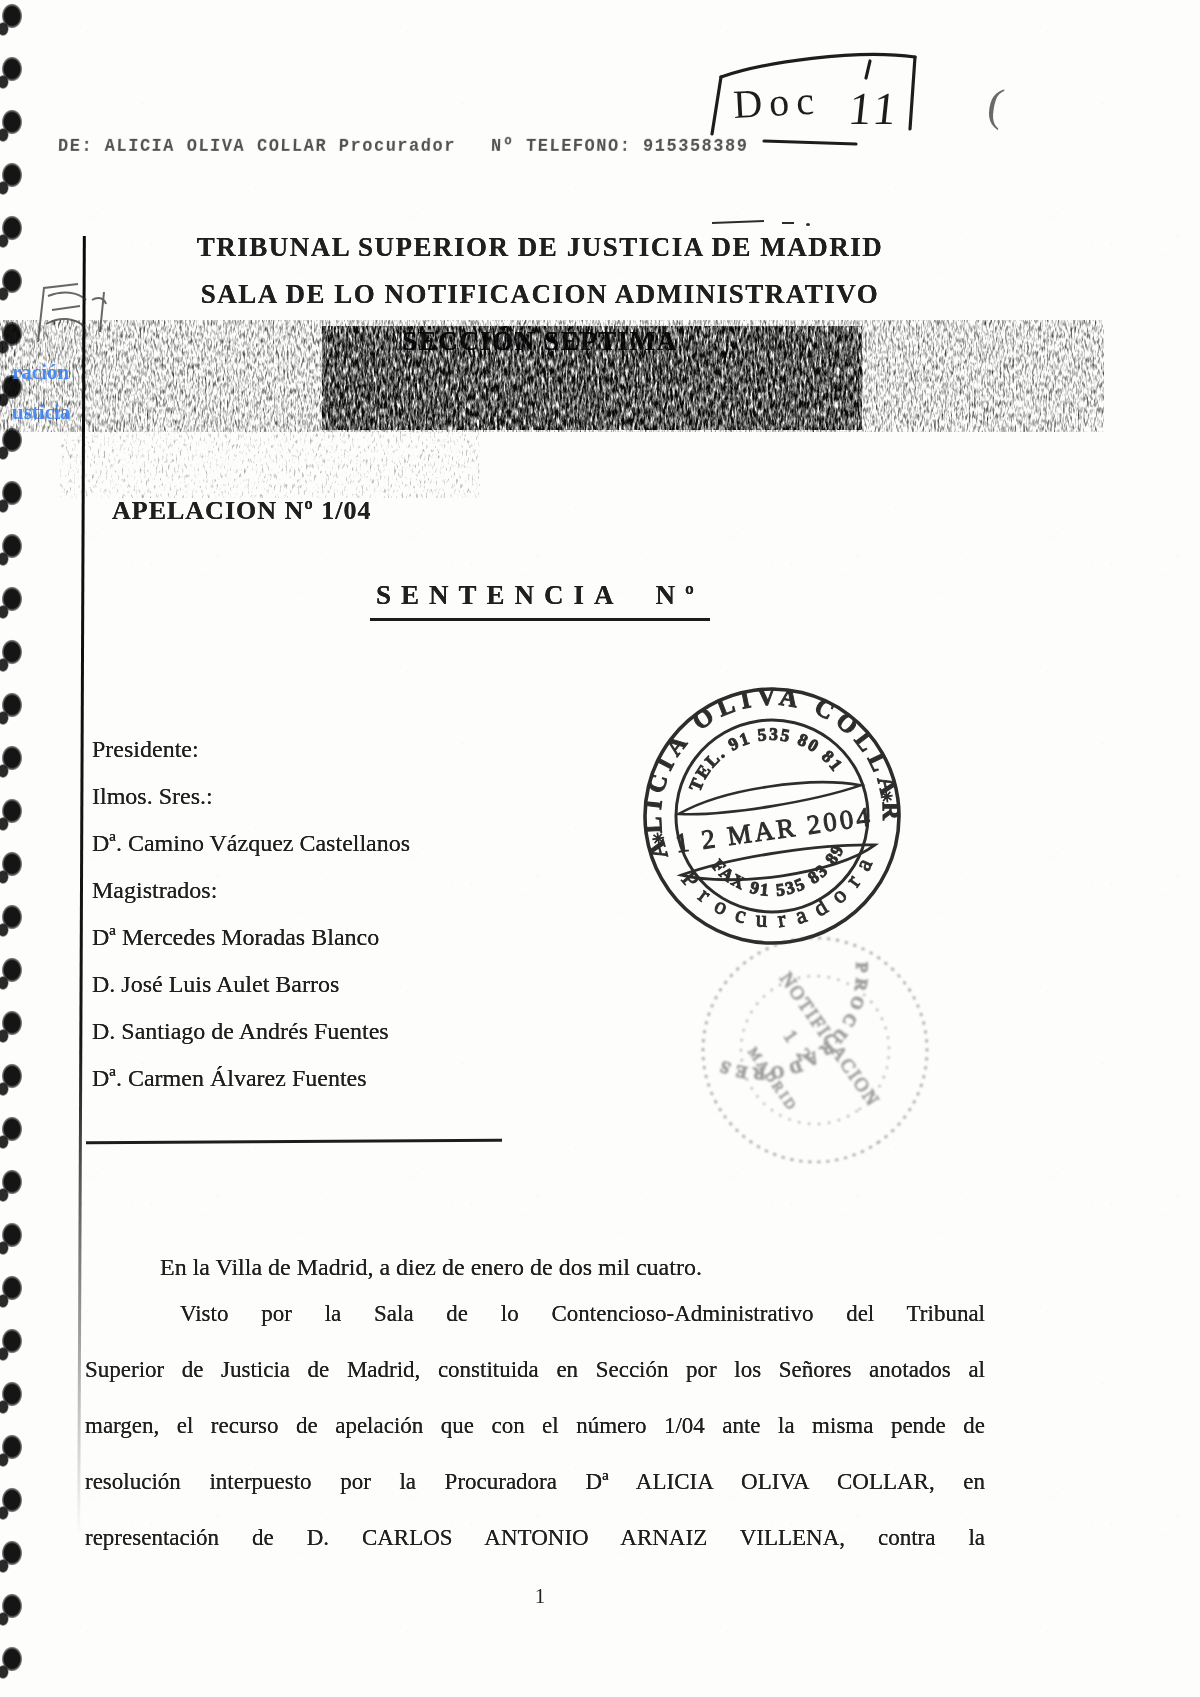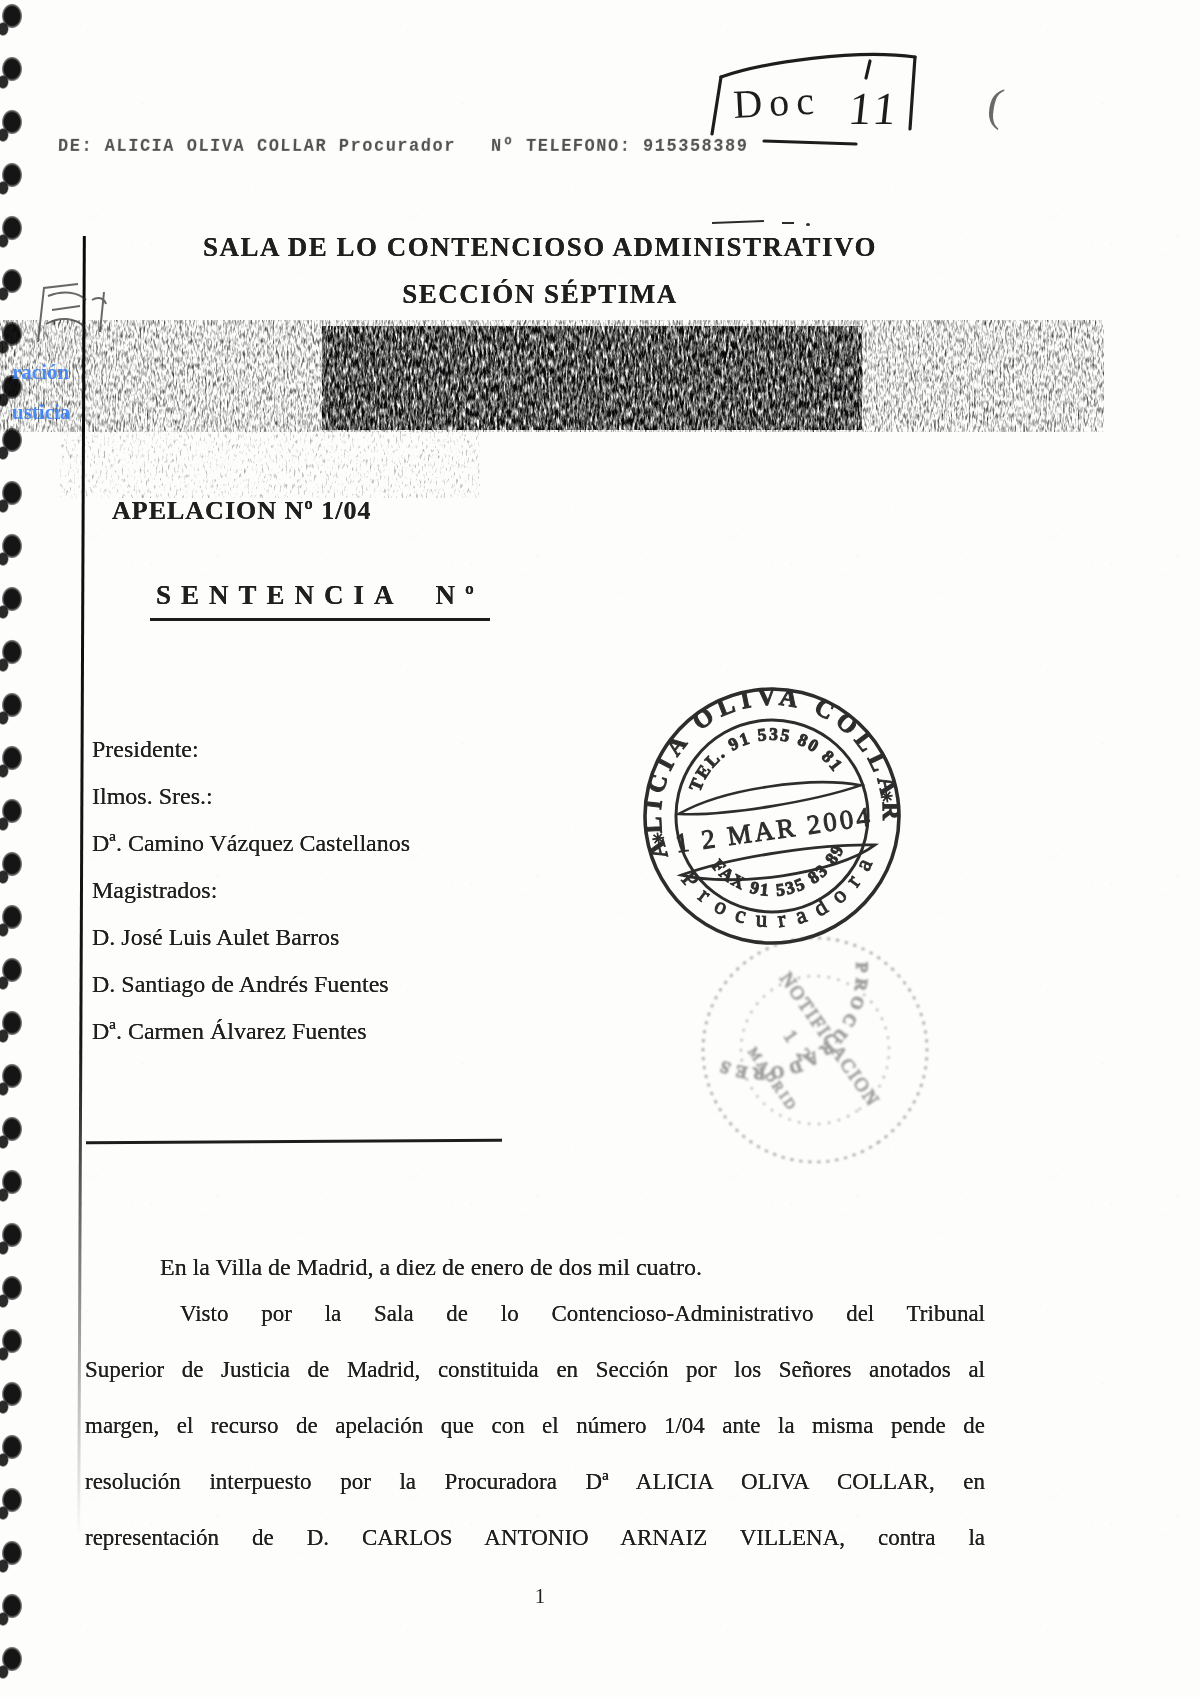--- a/index.html
+++ b/index.html
@@ -36,21 +36,21 @@
   .titles{left:140px;top:224px;width:800px;text-align:center;}
   .titles .t{
     font-weight:bold;font-size:27px;letter-spacing:1.5px;line-height:47px;
     text-shadow:0 0 .6px #1f1f1f;filter:blur(.2px);
   }
   .apelacion{
     left:112px;top:452px;font-weight:bold;font-size:26px;letter-spacing:1px;
     text-shadow:0 0 .6px #1f1f1f;
     margin-top:44px;
   }
-  .sentencia-wrap{left:150px;top:580px;width:780px;}
+  .sentencia-wrap{left:150px;top:580px;width:780px;text-align:center;}
   .sentencia{
     display:inline-block;font-weight:bold;font-size:27px;letter-spacing:10px;
     white-space:pre;border-bottom:3px solid #1c1c1c;padding:0 6px 7px 6px;
     text-shadow:0 0 .5px #1f1f1f;
   }
   .judges{left:92px;top:726px;width:430px;font-size:24px;line-height:47px;
     text-shadow:0 0 .45px #222;}
   .judges div{white-space:nowrap;}
   .hrule{left:86px;top:1140px;width:416px;height:3px;background:#1d1d1d;
     transform:rotate(-.35deg);filter:blur(.2px);}
@@ -93,21 +93,22 @@
   <text x="36" y="78" font-size="40" fill="#1d1d1d" transform="rotate(-3 36 78)" style="letter-spacing:7px">Doc</text>
   <text x="158" y="84" font-size="46" fill="#1d1d1d" transform="skewX(-6)" style="letter-spacing:3px">11</text>
 </svg>
 
 <div class="abs dash-a"></div>
 <div class="abs dash-b"></div>
 <div class="abs dash-c"></div>
 <div class="abs paren-mark">(</div>
 
 <div class="abs titles">
-  <div class="t">SALA DE LO CONTENCIOSO ADMINISTRATIVO</div>
+  <div class="t">TRIBUNAL SUPERIOR DE JUSTICIA DE MADRID</div>
+  <div class="t">SALA DE LO NOTIFICACION ADMINISTRATIVO</div>
   <div class="t">SECCIÓN SÉPTIMA</div>
 </div>
 
 <svg class="abs noise" style="left:0;top:320px;opacity:.8" width="1104" height="112">
   <filter id="nz1">
       <feTurbulence type="fractalNoise" baseFrequency="0.55 0.16" numOctaves="2" seed="11"></feTurbulence>
   <feColorMatrix type="matrix" values="0 0 0 0 0  0 0 0 0 0  0 0 0 0 0  1.1 1.1 1.1 0 -1.5"></feColorMatrix>
     </filter>
   <rect width="100%" height="100%" filter="url(#nz1)"></rect>
 </svg>
@@ -148,20 +149,21 @@
 
 <div class="abs sentencia-wrap">
   <span class="sentencia">SENTENCIA  Nº</span>
 </div>
 
 <div class="abs judges">
   <div>Presidente:</div>
   <div>Ilmos. Sres.:</div>
   <div>Dª. Camino Vázquez Castellanos</div>
   <div>Magistrados:</div>
+  <div>Dª Mercedes Moradas Blanco</div>
   <div>D.  José Luis Aulet Barros</div>
   <div>D. Santiago de Andrés Fuentes</div>
   <div>Dª. Carmen Álvarez Fuentes</div>
 </div>
 <div class="abs hrule"></div>
 
 <svg class="abs" style="left:622px;top:666px;filter:blur(.35px);opacity:.92" width="300" height="300" viewBox="0 0 300 300">
   <g transform="rotate(-8 150 150)" fill="none" stroke="#1c1c1c">
     <circle cx="150" cy="150" r="127" stroke-width="3.6"></circle>
     <circle cx="150" cy="150" r="96" stroke-width="3"></circle>

